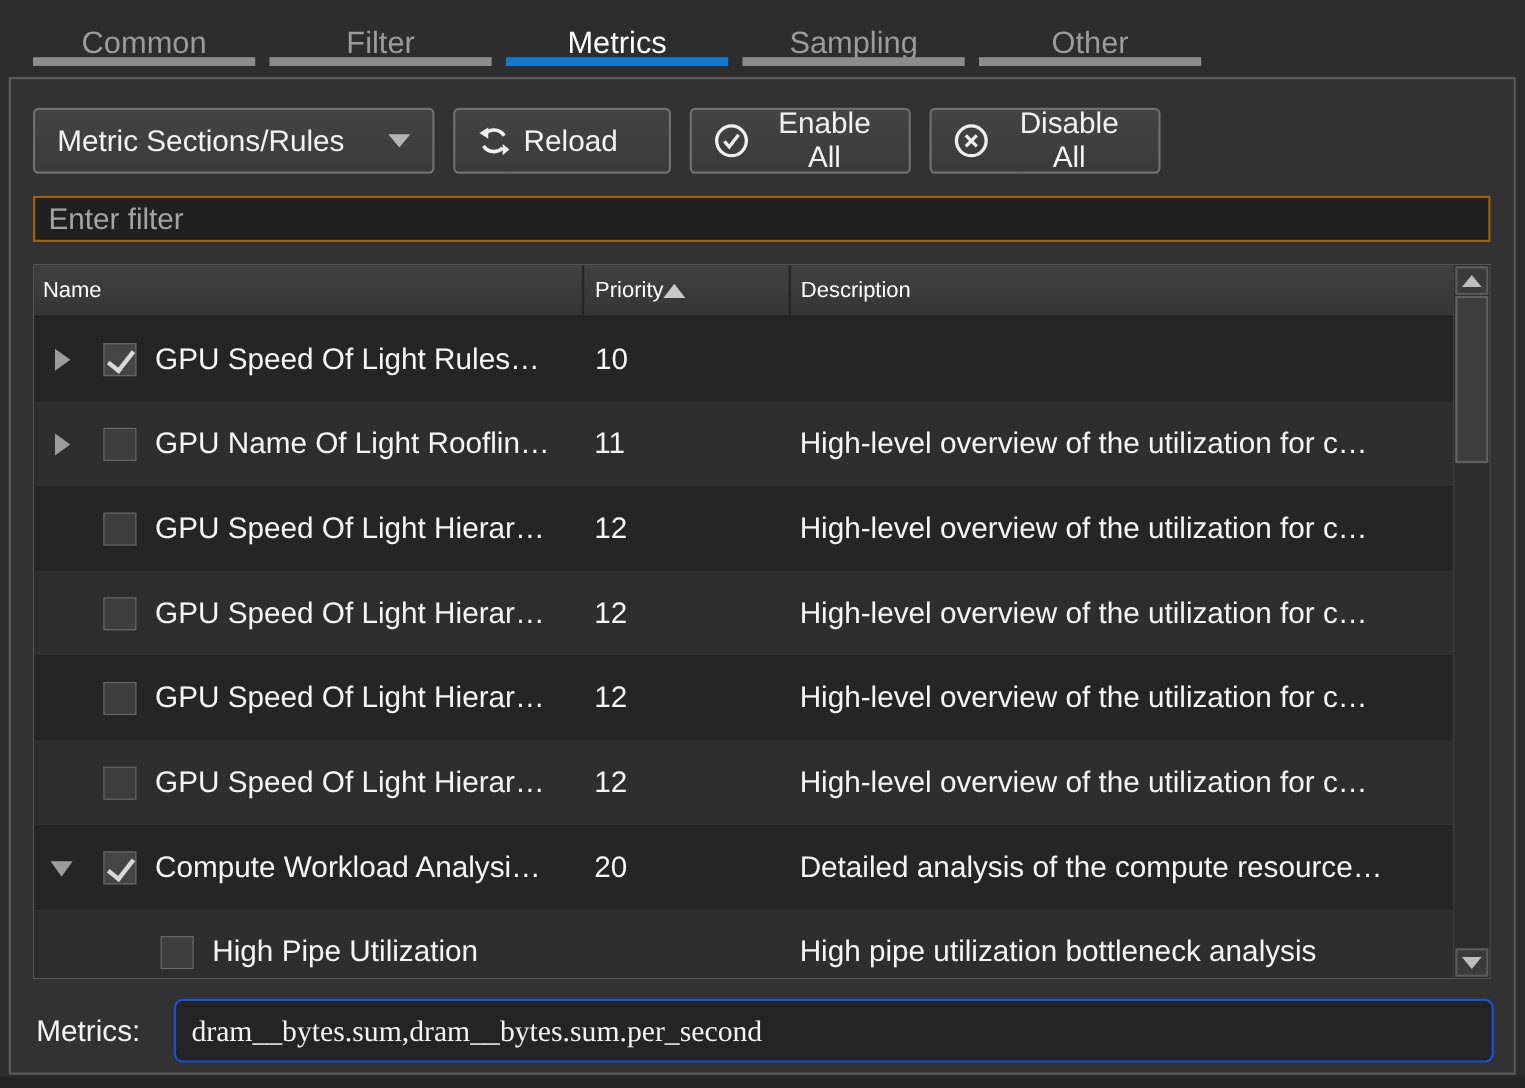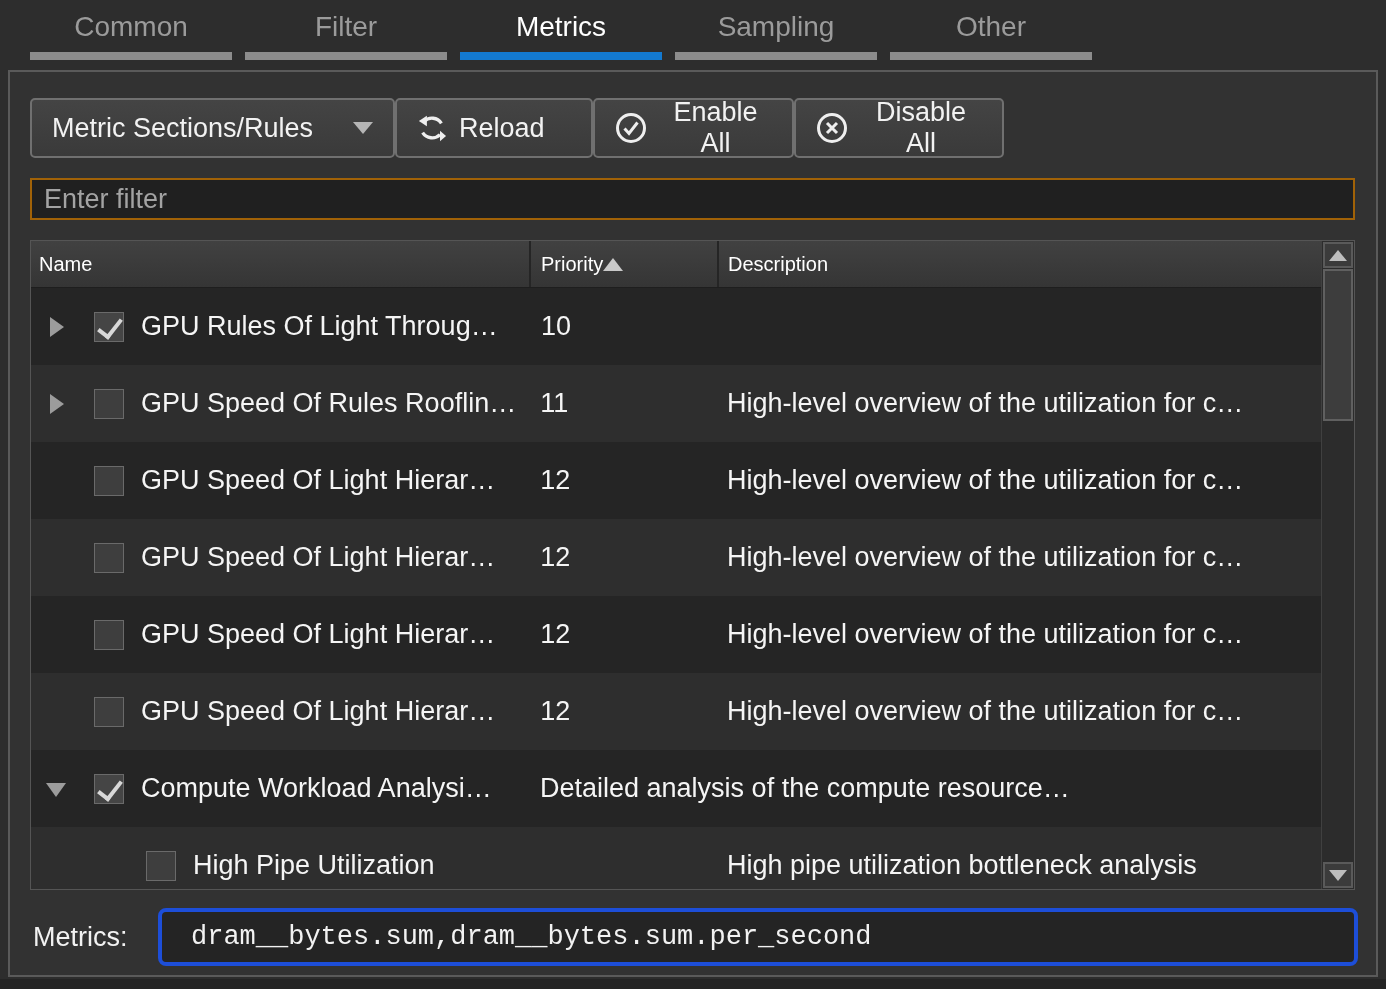--- a/index.html
+++ b/index.html
@@ -4,31 +4,31 @@
 <style>
   :root { --accent: #1379cf; }
   * { margin:0; padding:0; box-sizing:border-box; }
   html,body { width:1386px; height:989px; background:#2b2b2b; overflow:hidden;
               font-family:"Liberation Sans", sans-serif; }
   .screen { position:relative; width:1386px; height:989px; background:#2d2d2d; }
 
   
   .tabbar { position:absolute; left:30px; top:0; height:60px; display:flex; }
   .tab { position:relative; width:202px; margin-right:13px; text-align:center;
-         padding-top:11px; font-size:28px; color:#9b9b9b; cursor:default; }
+         padding-top:23px; font-size:28px; color:#9b9b9b; cursor:default; }
   .tab .underline { position:absolute; left:0; bottom:0; width:202px; height:8px; background:#8c8c8c; }
   .tab.active { color:#ffffff; }
   .tab.active .underline { background:var(--accent); }
 
   
   .panel { position:absolute; left:8px; top:70px; width:1370px; height:907px;
            background:#323232; border:2px solid #5a5a5a; }
 
   
-  .toolbar { position:absolute; left:20px; top:26px; height:75px; display:flex; }
+  .toolbar { position:absolute; left:20px; top:26px; height:75px; display:flex; gap:17px; }
   .btn { height:60px; display:flex; align-items:center; gap:12px; padding:0 20px;
          background:linear-gradient(#444444,#3a3a3a); border:2px solid #707070;
          border-radius:5px; color:#f2f2f2; font-size:27px;
          font-family:"Liberation Sans", sans-serif; cursor:default; }
   .btn-dropdown { width:365px; justify-content:space-between; }
   .btn-reload { width:198px; }
   .btn-enable { width:201px; }
   .btn-disable { width:210px; }
   .caret { width:0; height:0; border-left:10px solid transparent; border-right:10px solid transparent;
            border-top:12px solid #b5b5b5; }
@@ -85,23 +85,23 @@
   .tri-down { width:0; height:0; border-left:9px solid transparent; border-right:9px solid transparent;
               border-top:11px solid #bdbdbd; }
   .sb-thumb { position:absolute; left:1px; right:1px; top:28px; height:152px;
               background:#3d3d3d; border:2px solid #606060; }
 
   
   .metricsbar { position:absolute; left:0; top:836px; width:100%; height:58px; }
   .mlabel { position:absolute; left:23px; top:0; height:58px; line-height:58px;
             color:#f2f2f2; font-size:27px; }
   .minput { position:absolute; left:148px; top:0; width:1200px; height:58px;
-            background:#242424; border:4px solid #1d4ed8; border-radius:8px;
-            color:#f2f2f2; font-size:27px; padding:0 29px;
-            font-family:Liberation Mono, monospace; }
+            background:#242424; border:2px solid #1d4ed8; border-radius:8px;
+            color:#f2f2f2; font-size:27px; padding:0 14px;
+            font-family:Liberation Serif, serif; }
   .bottom-strip { position:absolute; left:0; bottom:0; width:100%; height:10px; background:#242424; }
 </style>
 </head>
 <body>
 
 <div class="screen">
 
   <div class="tabbar" id="tabbar">
   <div class="tab">
     <span class="tab-label">Common</span>
@@ -175,30 +175,30 @@
         <div class="th th-desc">
           <span>Description</span>
         </div>
       </div>
 
       <div class="tbody" id="tbody">
   <div class="tr odd">
     <div class="td td-name">
       <span class="expander collapsed"></span>
       <span class="checkbox checked"></span>
-      <span class="nm">GPU Rules Of Light Throug…</span>
+      <span class="nm">GPU Speed Of Light Rules…</span>
     </div>
     <div class="td td-priority">10</div>
   </div>
 
   <div class="tr even">
     <div class="td td-name">
       <span class="expander collapsed"></span>
       <span class="checkbox"></span>
-      <span class="nm">GPU Speed Of Rules Rooflin…</span>
+      <span class="nm">GPU Name Of Light Rooflin…</span>
     </div>
     <div class="td td-priority">11</div>
     <div class="td td-desc">High-level overview of the utilization for c…</div>
   </div>
 
   <div class="tr odd">
     <div class="td td-name">
       <span class="expander none"></span>
       <span class="checkbox"></span>
       <span class="nm">GPU Speed Of Light Hierar…</span>
@@ -236,20 +236,21 @@
     <div class="td td-priority">12</div>
     <div class="td td-desc">High-level overview of the utilization for c…</div>
   </div>
 
   <div class="tr odd">
     <div class="td td-name">
       <span class="expander expanded"></span>
       <span class="checkbox checked"></span>
       <span class="nm">Compute Workload Analysi…</span>
     </div>
+    <div class="td td-priority">20</div>
     <div class="td td-desc">Detailed analysis of the compute resource…</div>
   </div>
 
   <div class="tr even child">
     <div class="td td-name">
       <span class="expander none"></span>
       <span class="checkbox"></span>
       <span class="nm">High Pipe Utilization</span>
     </div>
     <div class="td td-priority"></div>

